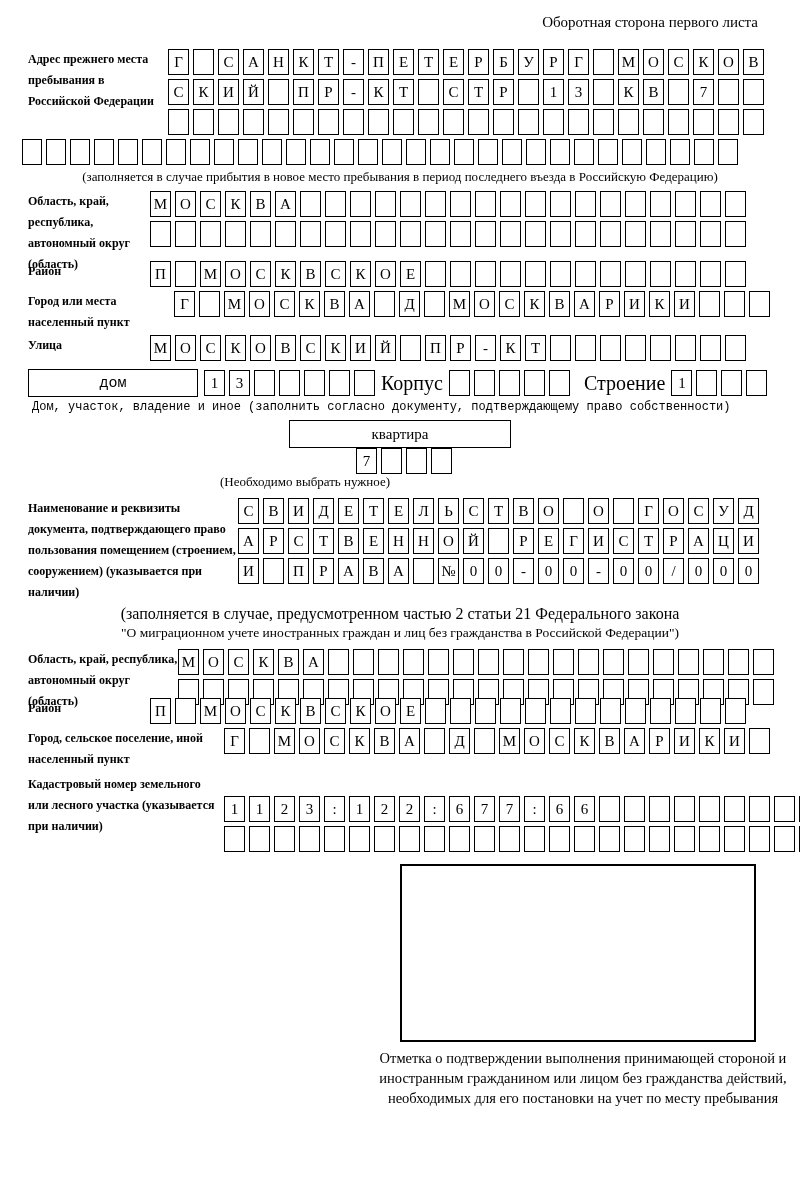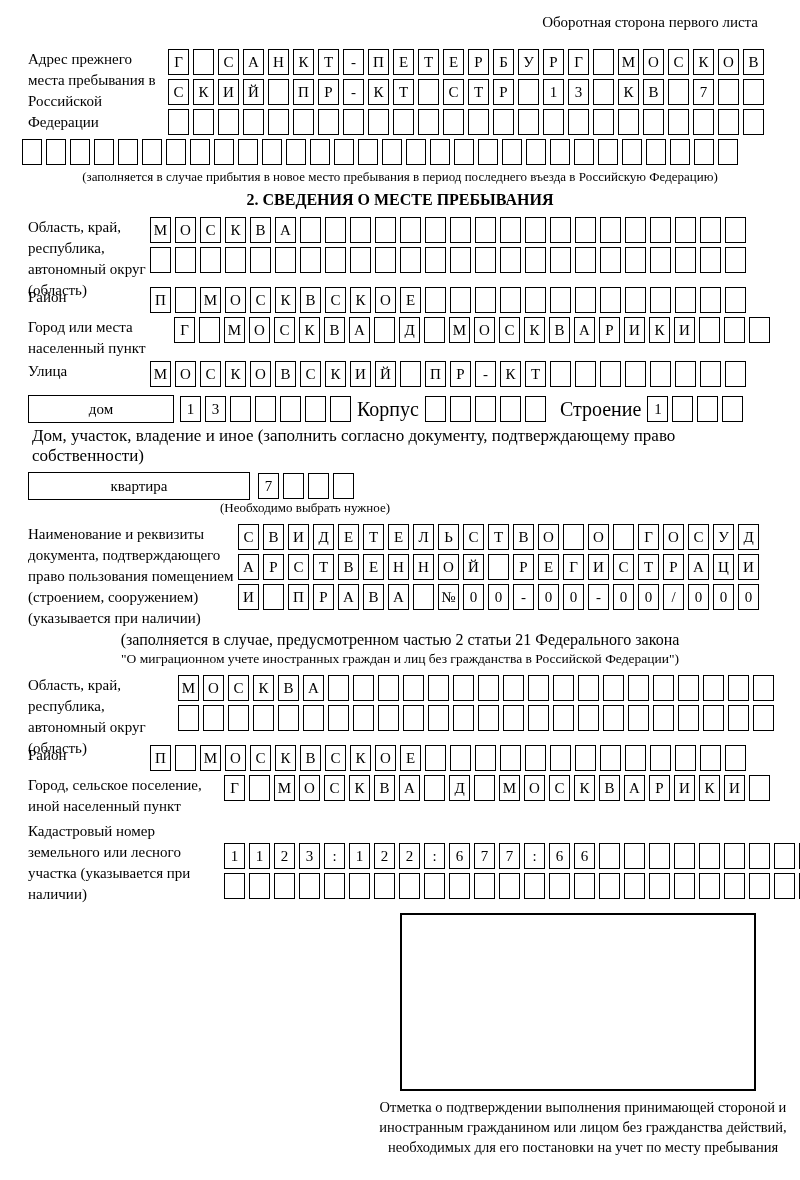--- a/index.html
+++ b/index.html
@@ -4,21 +4,21 @@
 <style>
   html,body{margin:0;padding:0;background:#fff;}
   body{width:800px;min-height:1180px;font-family:"Liberation Serif",serif;color:#000;}
   .page{padding:14px 28px 10px 28px;box-sizing:border-box;width:800px;}
   .hdr{text-align:right;font-size:15px;padding-right:14px;margin-bottom:18px;font-family:Liberation Serif, serif;}
   .row{display:flex;gap:4px;margin-bottom:4px;}
   .cell{flex:0 0 auto;width:21px;height:26px;border:1.6px solid #000;box-sizing:border-box;
         display:flex;align-items:center;justify-content:center;font-size:15px;background:#fff;}
   .fullrow .cell{width:20px;}
   .pair{display:flex;align-items:flex-start;}
-  .lbl{font-size:15px;line-height:21px;flex:0 0 auto;}
+  .lbl{font-size:12px;line-height:21px;flex:0 0 auto;font-weight:bold;}
   .w122{width:122px;}
   .w140{width:140px;}
   .w150{width:150px;}
   .w196{width:196px;}
   .w210{width:210px;}
   .note{font-size:13px;text-align:center;margin:2px 0 6px 0;}
   .h-center{font-weight:bold;font-size:16px;text-align:center;margin:6px 0 8px 0;}
   .bigbox{border:1.7px solid #000;height:28px;box-sizing:border-box;display:flex;align-items:center;
           justify-content:center;font-size:15px;flex:0 0 auto;}
   .inline-lbl{font-size:20px;display:flex;align-items:center;padding:0 6px;}
@@ -144,21 +144,20 @@
       <span class="cell"></span>
       <span class="cell"></span>
       <span class="cell"></span>
       <span class="cell"></span>
       <span class="cell"></span>
       <span class="cell"></span>
       <span class="cell"></span>
     </div>
   <div class="note">(заполняется в случае прибытия в новое место пребывания в период последнего въезда в Российскую Федерацию)</div>
 
-  <div class="h-center">2. СВЕДЕНИЯ О МЕСТЕ ПРЕБЫВАНИЯ</div>
 
   <div class="pair">
     <div class="lbl w122">Область, край, республика, автономный округ (область)</div>
     <div>
       <div class="row">
           <span class="cell">М</span>
           <span class="cell">О</span>
           <span class="cell">С</span>
           <span class="cell">К</span>
           <span class="cell">В</span>
@@ -295,21 +294,21 @@
         <span class="cell"></span>
         <span class="cell"></span>
         <span class="cell"></span>
         <span class="cell"></span>
         <span class="cell"></span>
         <span class="cell"></span>
       </div>
   </div>
 
   <div class="pair" style="margin-top:4px;align-items:center;">
-    <div class="bigbox" style="width:146px;">дом</div>
+    <div class="bigbox" style="width:170px;font-family:Liberation Mono, monospace;">дом</div>
     <div class="row" style="margin:0 0 0 6px;">
         <span class="cell">1</span>
         <span class="cell">3</span>
         <span class="cell"></span>
         <span class="cell"></span>
         <span class="cell"></span>
         <span class="cell"></span>
         <span class="cell"></span>
       </div>
     <div class="inline-lbl">Корпус</div>
@@ -321,23 +320,23 @@
         <span class="cell"></span>
       </div>
     <div class="inline-lbl" style="padding-left:14px;">Строение</div>
     <div class="row" style="margin:0;">
         <span class="cell">1</span>
         <span class="cell"></span>
         <span class="cell"></span>
         <span class="cell"></span>
       </div>
   </div>
-  <div class="note" style="text-align:left;margin:3px 0 6px 4px;font-size:17px;">Дом, участок, владение и иное (заполнить согласно документу, подтверждающему право собственности)</div>
-
-  <div class="pair" style="align-items:center;">
+  <div class="note" style="text-align:left;margin:3px 0 6px 4px;font-size:12px;font-family:Liberation Mono, monospace;">Дом, участок, владение и иное (заполнить согласно документу, подтверждающему право собственности)</div>
+
+  <div class="pair" style="align-items:center;flex-direction:column;">
     <div class="bigbox" style="width:222px;">квартира</div>
     <div class="row" style="margin:0 0 0 8px;">
         <span class="cell">7</span>
         <span class="cell"></span>
         <span class="cell"></span>
         <span class="cell"></span>
       </div>
   </div>
 
   <div class="note" style="margin:0 190px 8px 0;">(Необходимо выбрать нужное)</div>

